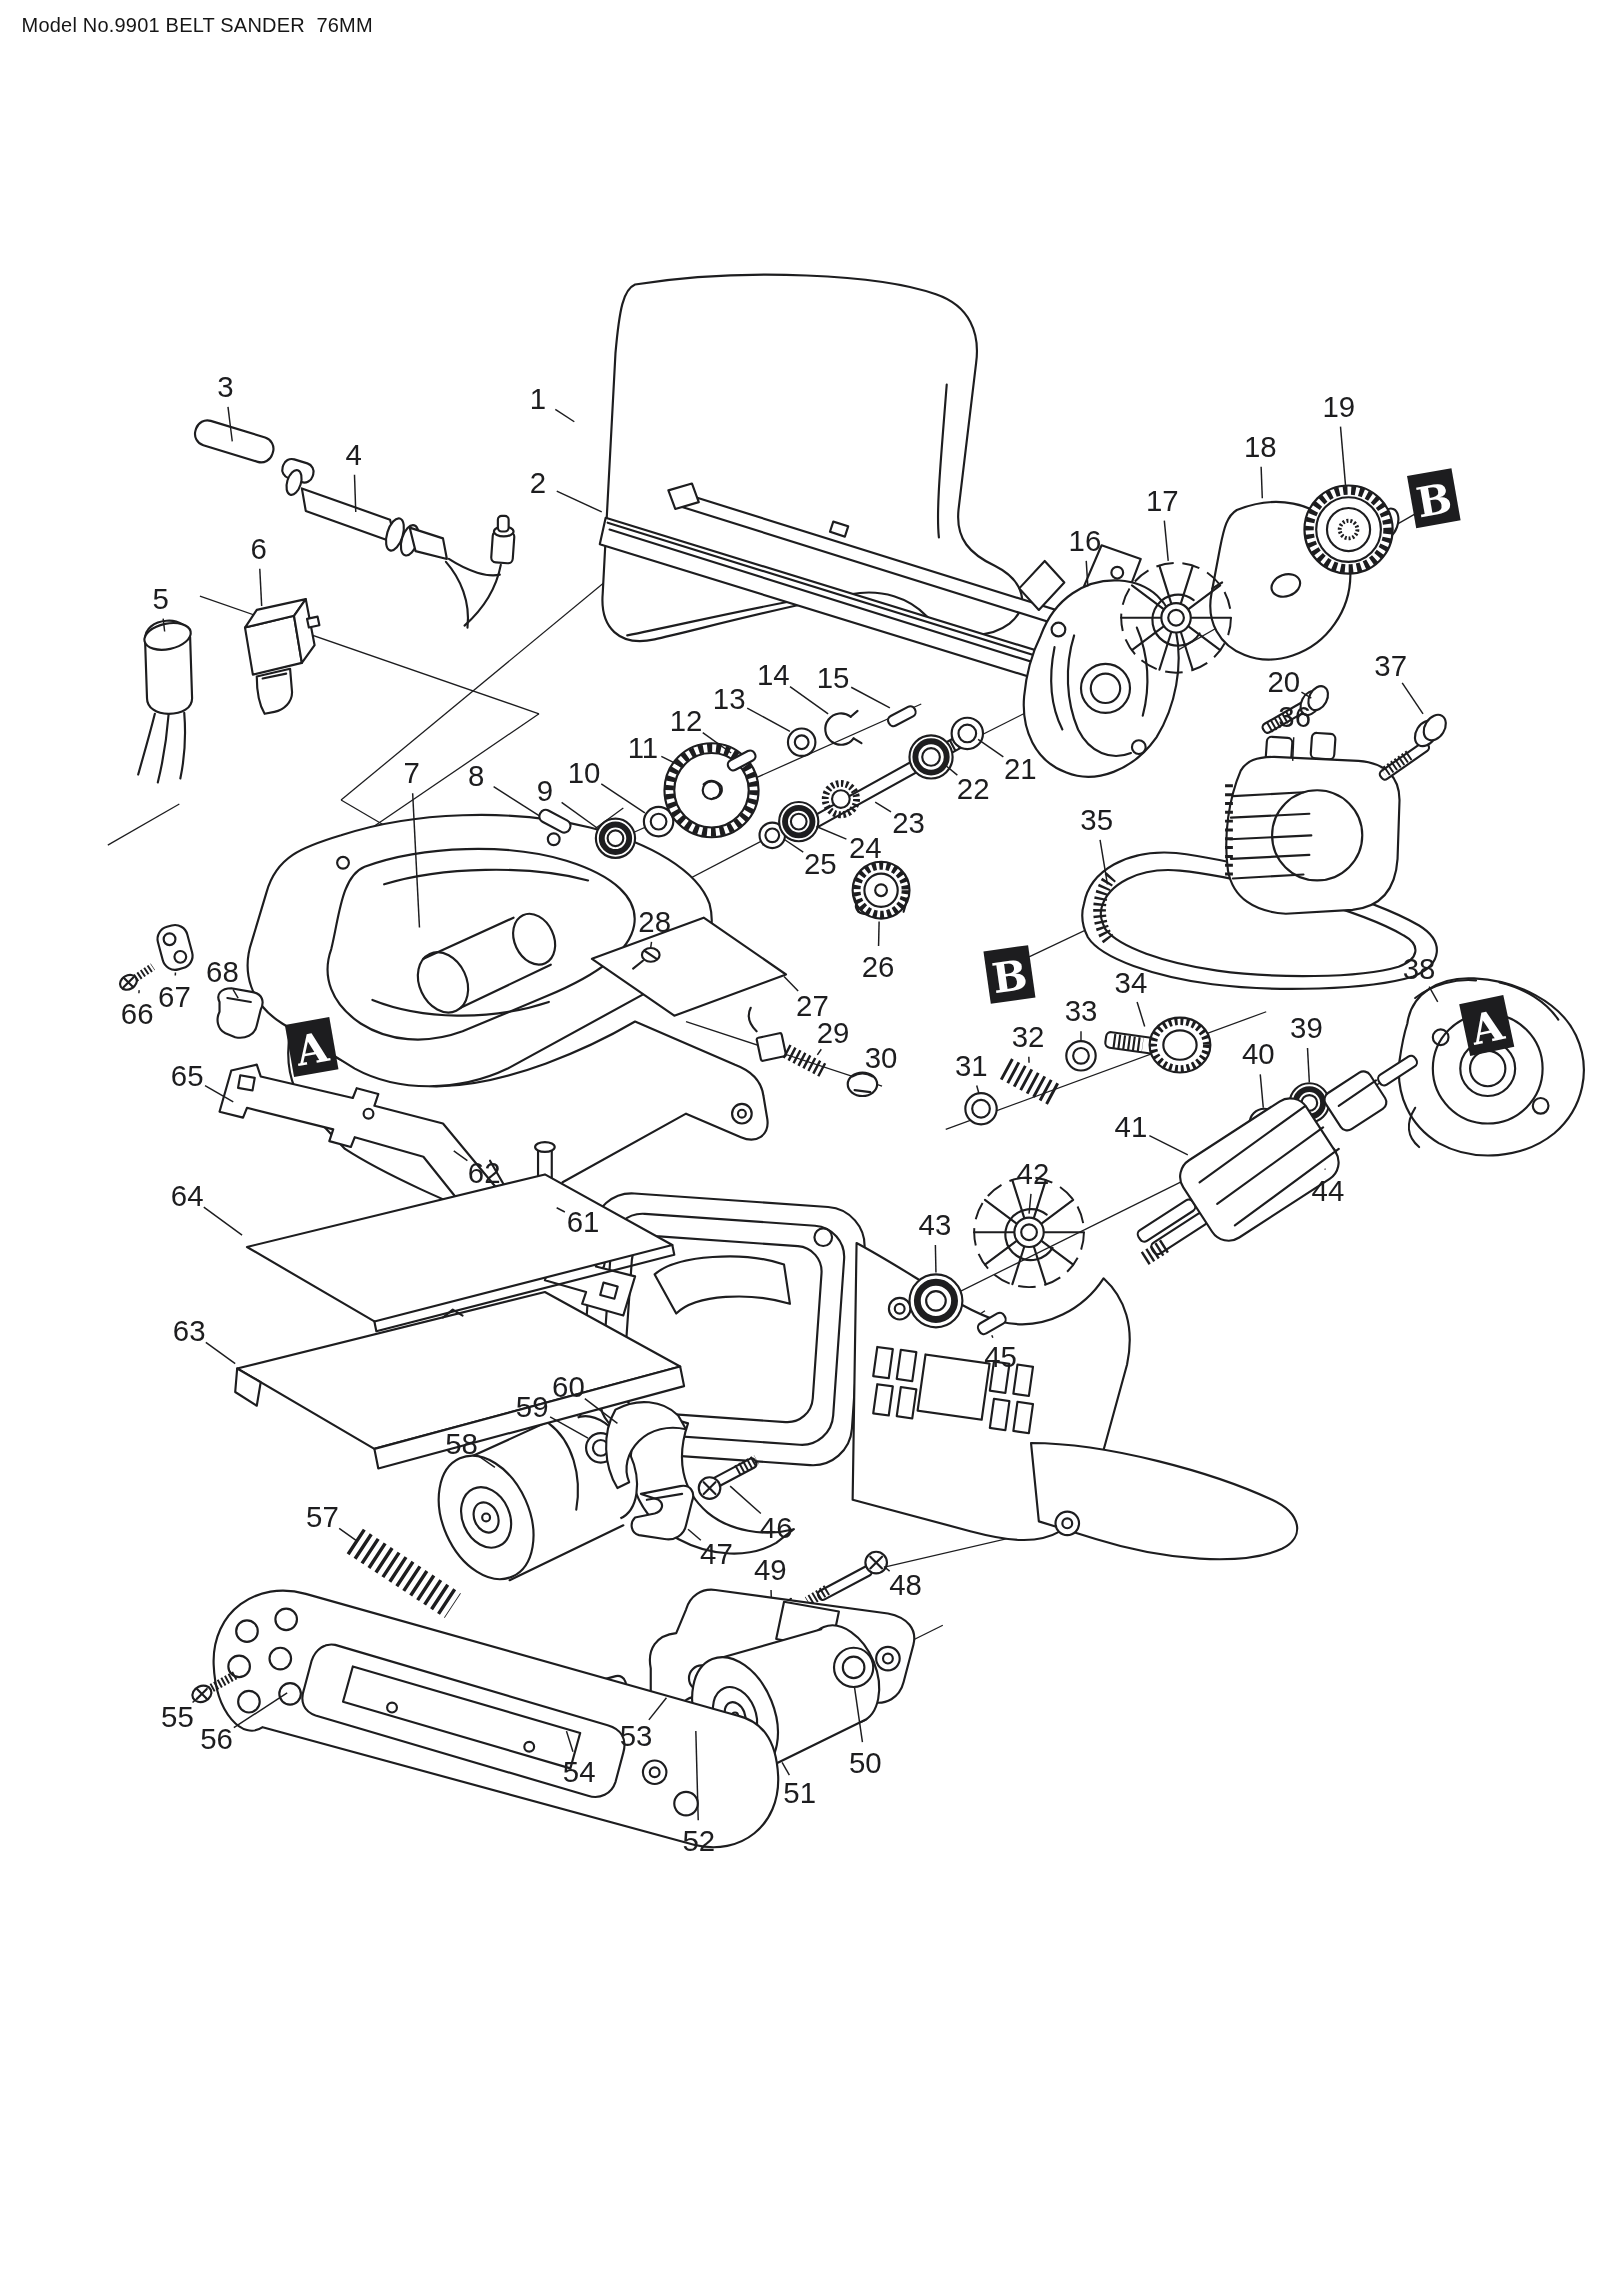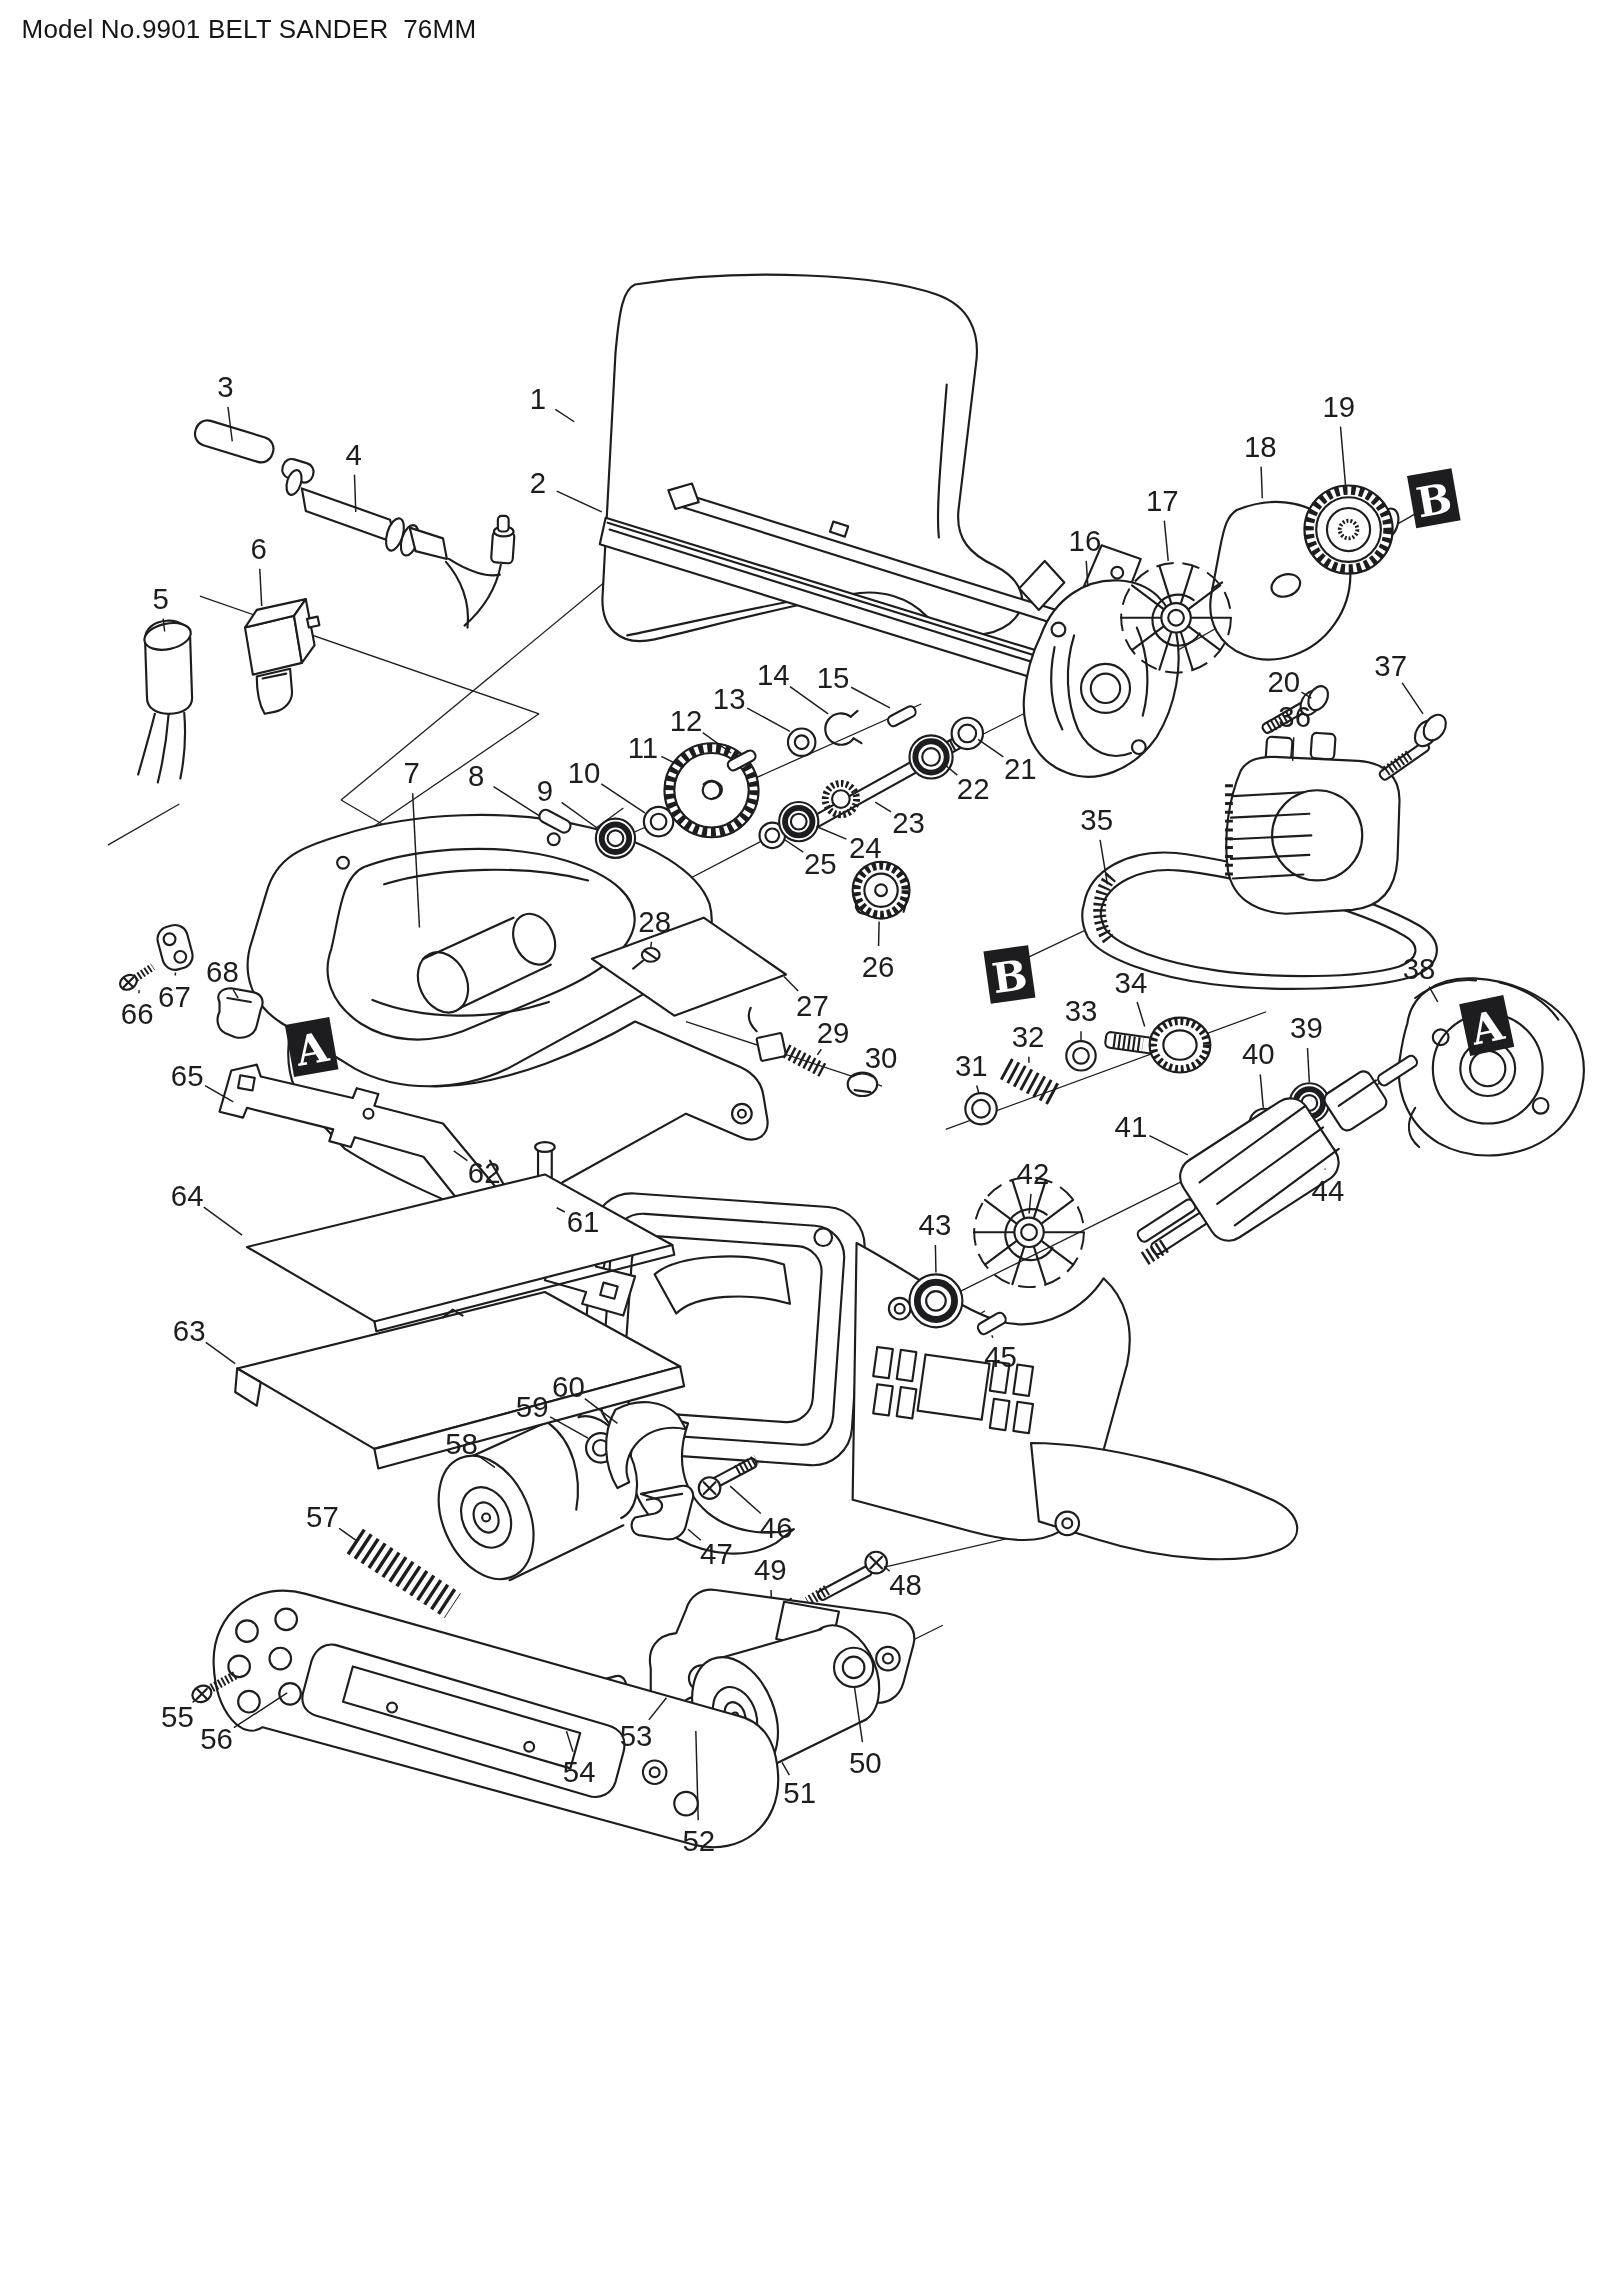--- a/index.html
+++ b/index.html
@@ -1,18 +1,18 @@
 <!DOCTYPE html>
 <html><head>
 <meta charset="utf-8">
 <style>
   html,body{margin:0;padding:0;background:#fff;}
   body{width:1621px;height:2293px;position:relative;font-family:"Liberation Sans",sans-serif;}
   #stage{position:absolute;left:0;top:0;width:1621px;height:2293px;background:#fff;}
-  .title{position:absolute;left:21.6px;top:13.7px;font-size:26px;font-weight:500;color:#161616;letter-spacing:0.2px;white-space:pre;}
+  .title{position:absolute;left:21.6px;top:13.7px;font-size:20px;font-weight:500;color:#161616;letter-spacing:0.2px;white-space:pre;}
   svg{position:absolute;left:0;top:0;}
   .art{stroke:#1d1d1f;fill:none;stroke-width:2.2;stroke-linejoin:round;stroke-linecap:round;}
   .w{fill:#ffffff;}
   .dash{stroke-linecap:butt;}
   #construction-layer line{stroke:#1d1d1f;stroke-width:1.3;}
   #leader-layer line{stroke:#1d1d1f;stroke-width:1.5;}
   #label-layer text{font-family:"Liberation Sans",sans-serif;font-size:30px;fill:#1d1d1f;text-anchor:middle;dominant-baseline:central;}
   .marker-letter{font-family:"DejaVu Serif",serif;font-weight:bold;font-size:42px;fill:#fff;text-anchor:middle;dominant-baseline:central;}
 </style>
 </head>

